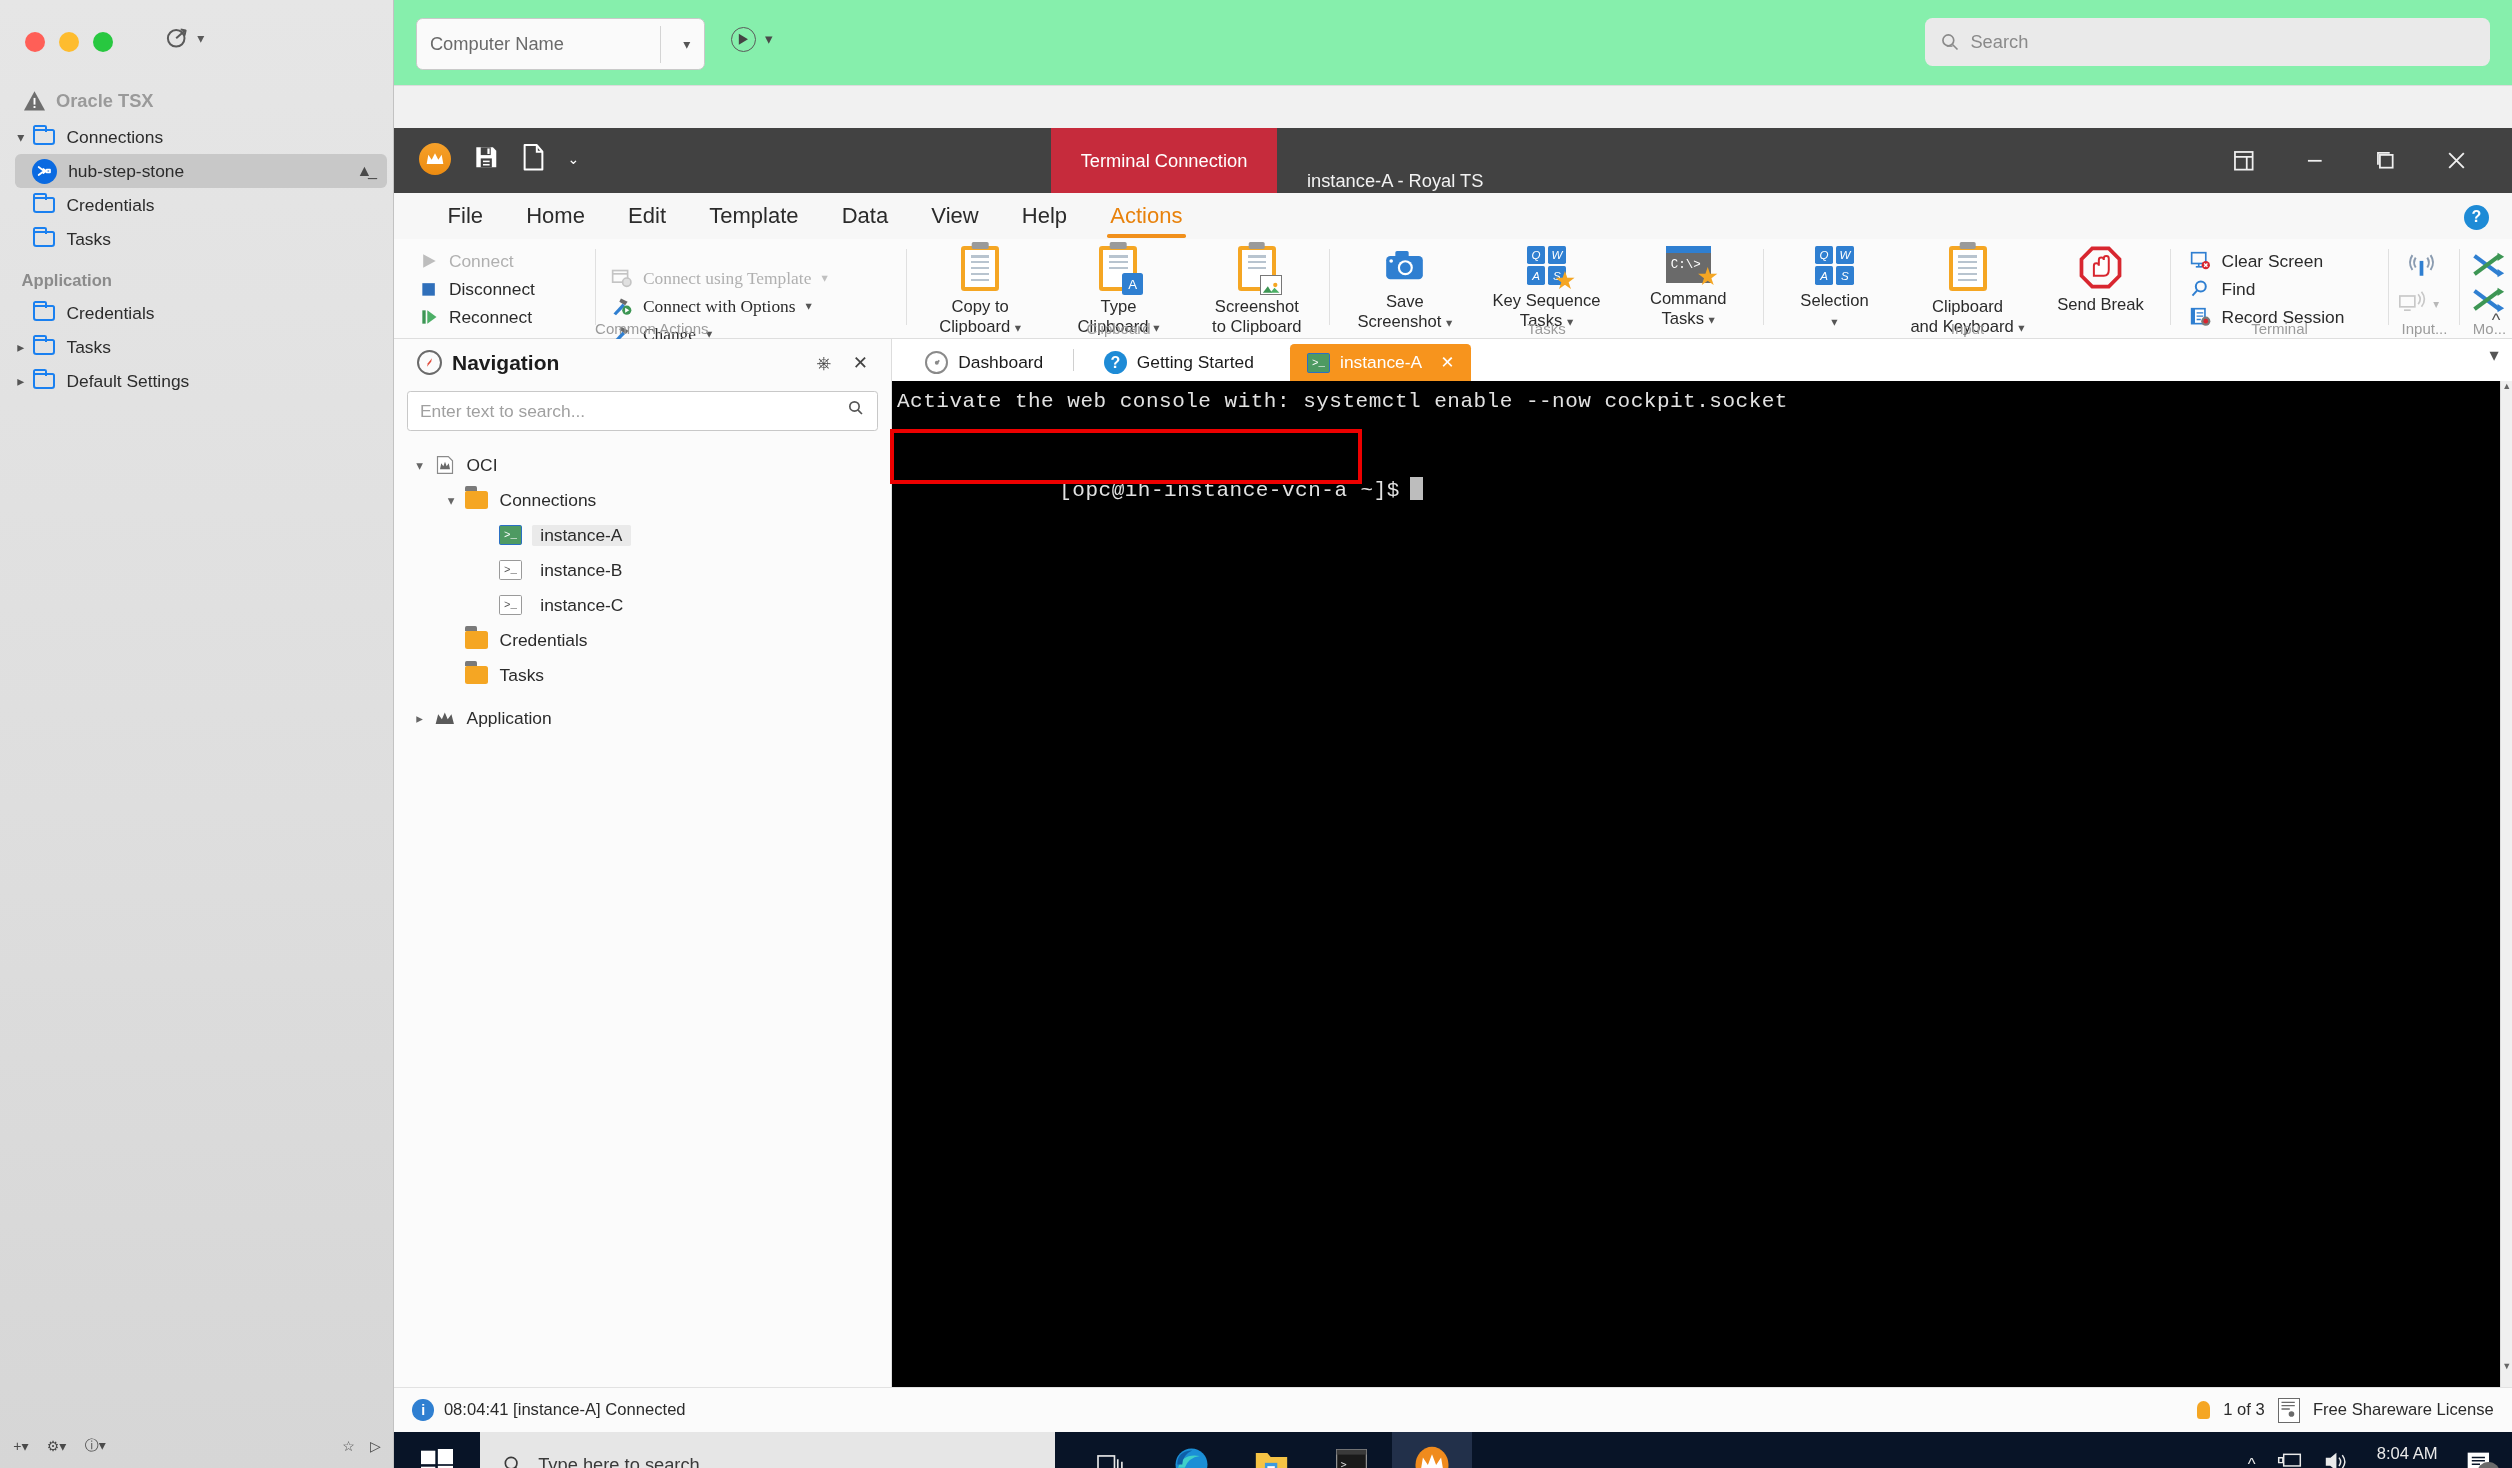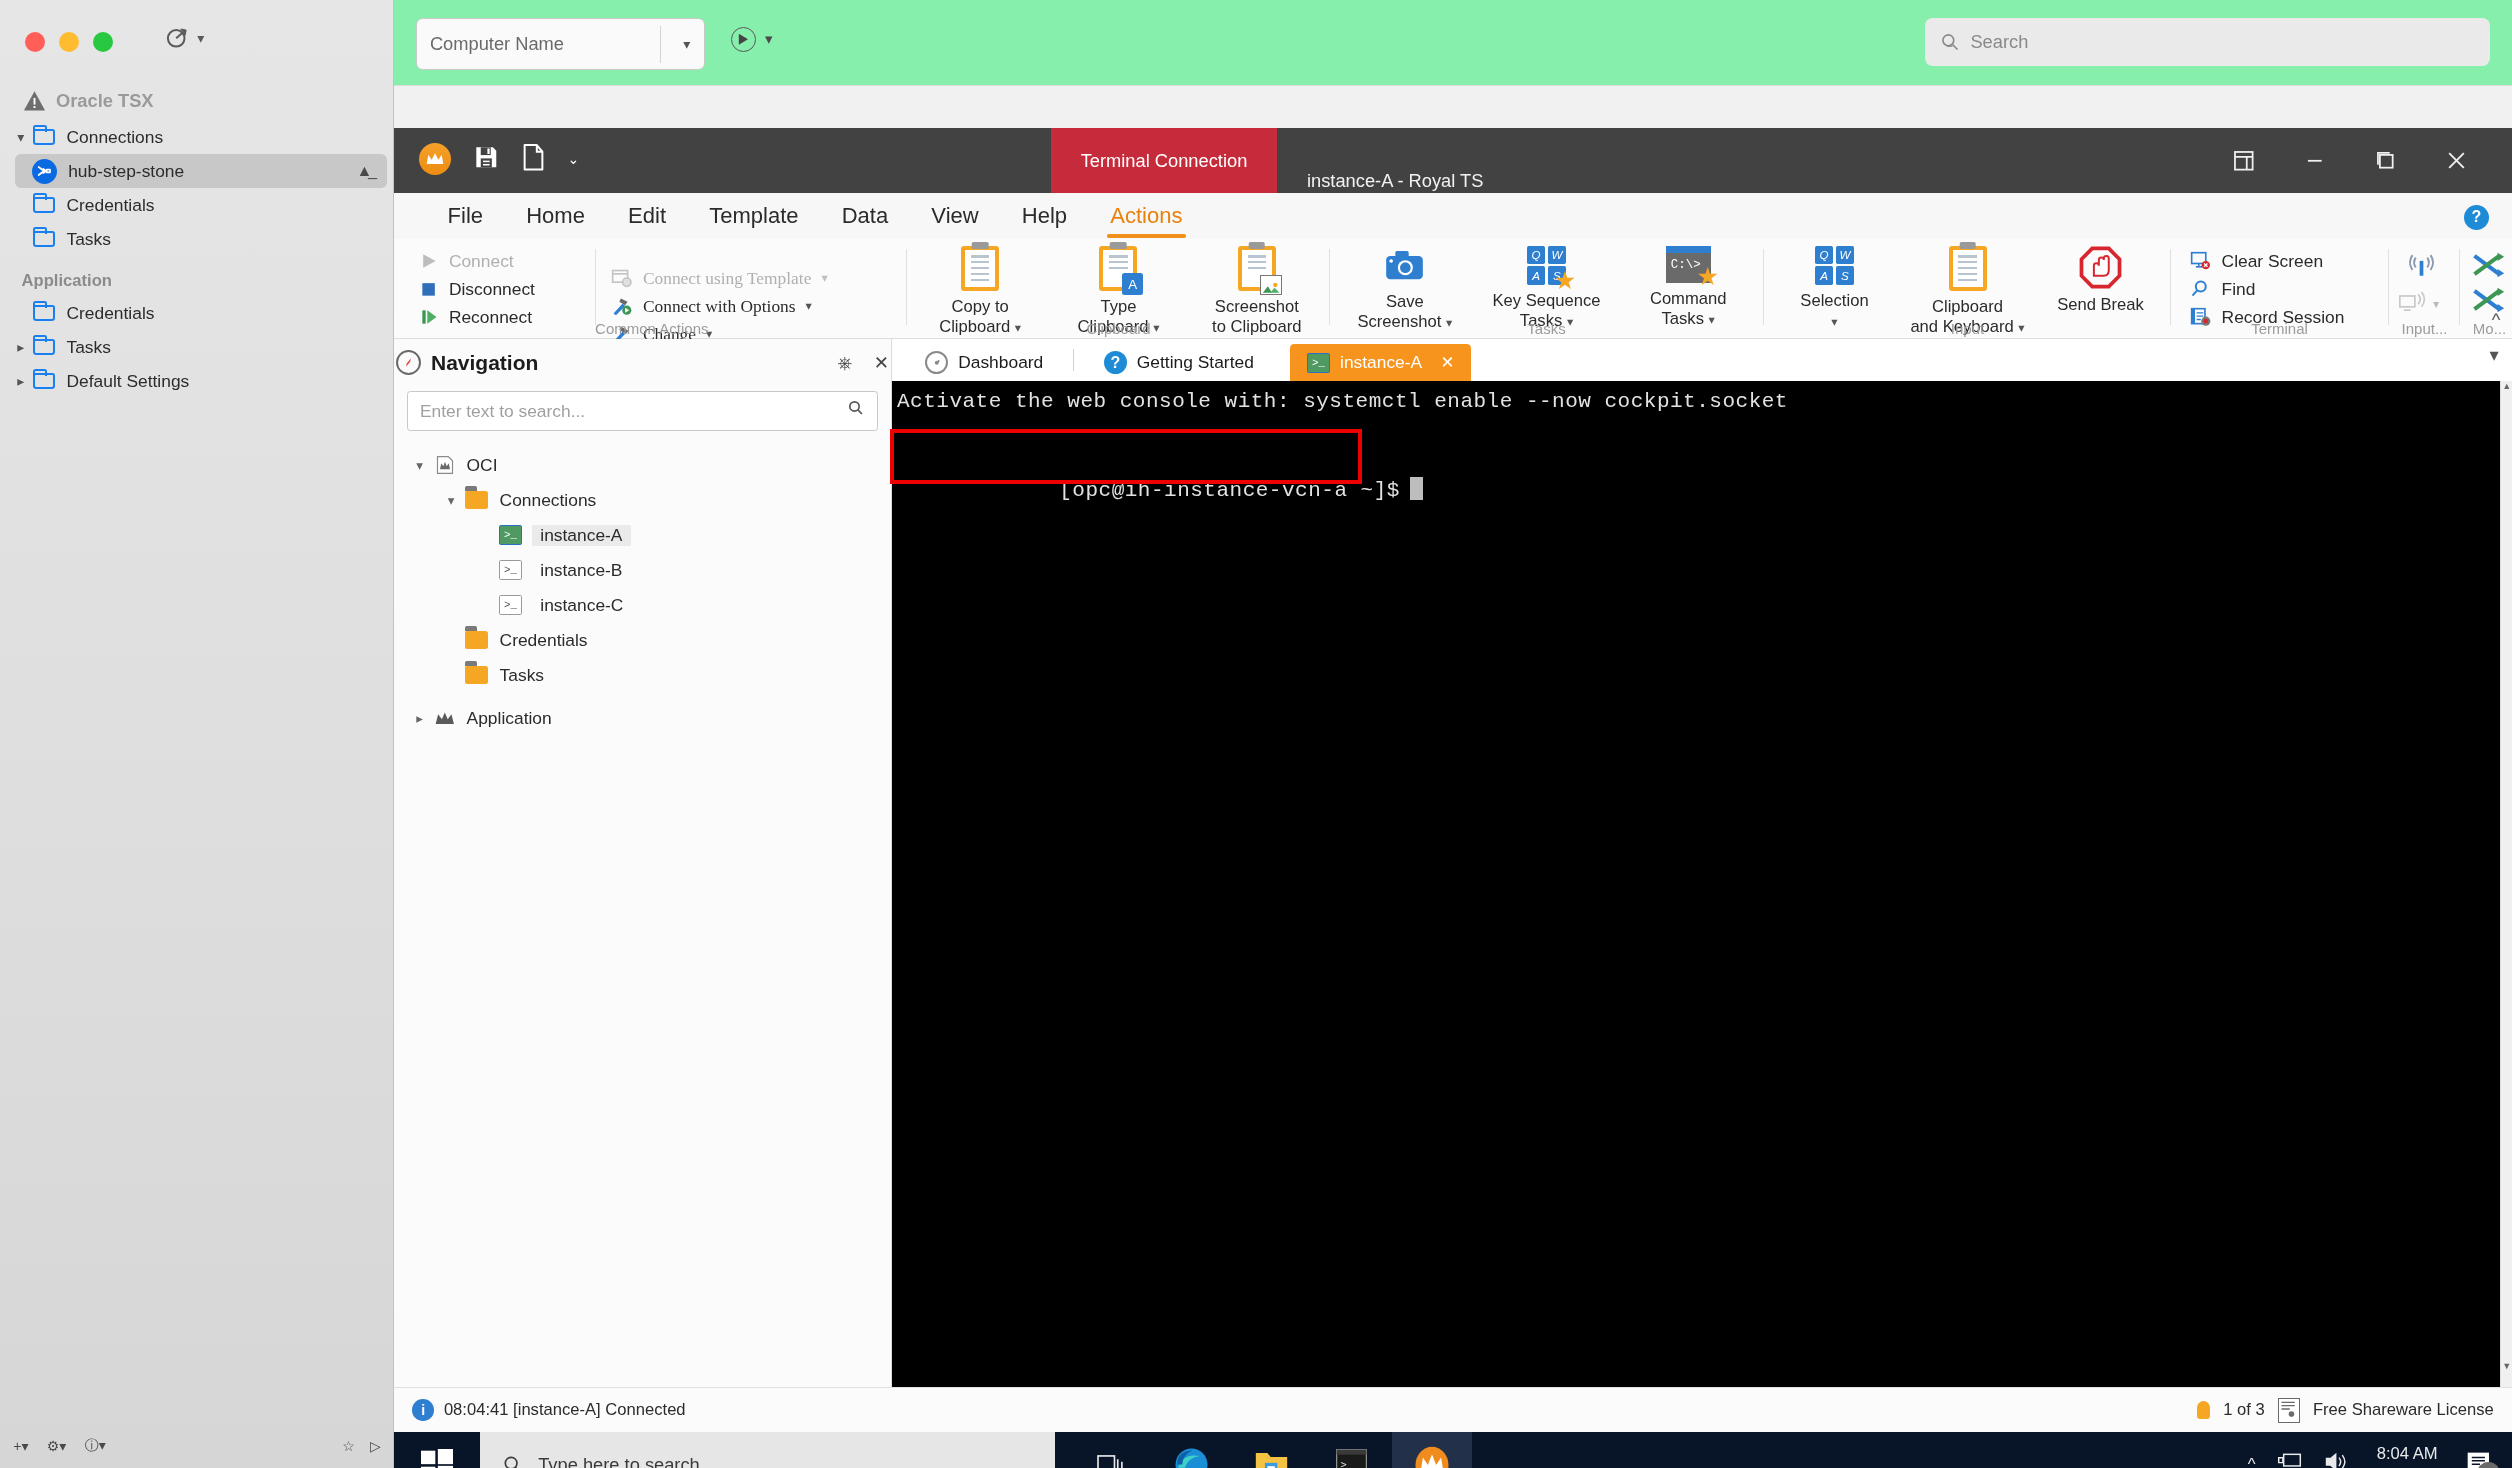--- a/index.html
+++ b/index.html
@@ -115,21 +115,21 @@
   
   .clipboard { width:38px; height:45px; border:4.2px solid #f5a623; border-radius:3.3px; background:#fff; position:relative; }
   .clipboard:before { content:""; position:absolute; left:50%; transform:translateX(-50%); top:-7.5px; width:16.6px; height:6.6px; background:#9a9a9a; border-radius:1.7px; }
   .clipboard .ln { position:absolute; left:5.8px; right:5.8px; height:2.2px; background:#b8c4cf; }
   .kbdgrid { display:grid; grid-template-columns:18.3px 18.3px; grid-template-rows:18.3px 18.3px; gap:2.5px; }
   .kbdgrid i { background:#2f7fd1; color:#fff; font-size:11.6px; display:flex; align-items:center; justify-content:center; border-radius:1.7px; }
   .star { position:absolute; color:#f5a623; font-size:25px; }
 
   
   .navpanel { position:absolute; left:0; top:211px; width:498px; height:1048px; background:#fbfbfb; border-right:0.8px solid #ddd; }
-  .navhead { display:flex; align-items:center; height:47px; padding:0 2px; gap:10px; }
+  .navhead { display:flex; align-items:center; height:47px; padding:0 23px; gap:10px; }
   .navhead .nt { font-size:21px; font-weight:700; color:#1c1c1c; }
   .compass { width:25px; height:25px; border-radius:50%; border:2px solid #6a6a6a; display:flex; align-items:center; justify-content:center; }
   .navhead .hr { margin-left:auto; display:flex; gap:21.6px; color:#444; font-size:18.3px; }
   .navsearch { margin:5px 13.3px 0 13.3px; height:40px; background:#fff; border:0.8px solid #c8c8c8; border-radius:3.3px; display:flex; align-items:center; padding:0 11.6px; font-size:17.4px; color:#a0a0a0; }
   .navsearch .sq { margin-left:auto; color:#555; }
   .ntree { margin-top:16.6px; }
   .ntrow { display:flex; align-items:center; height:35px; font-size:17.4px; color:#2b2b2b; }
   .ntrow .nchev { width:28px; text-align:center; color:#666; font-size:13.3px; }
   .ofolder { width:23px; height:17.4px; background:#f5a623; border-radius:1.7px 2.5px 2.5px 2.5px; position:relative; flex:0 0 auto; }
   .ofolder:before { content:""; position:absolute; left:0; top:-5px; width:11.6px; height:5px; background:#7a7a7a; border-radius:1.7px 1.7px 0 0; }

